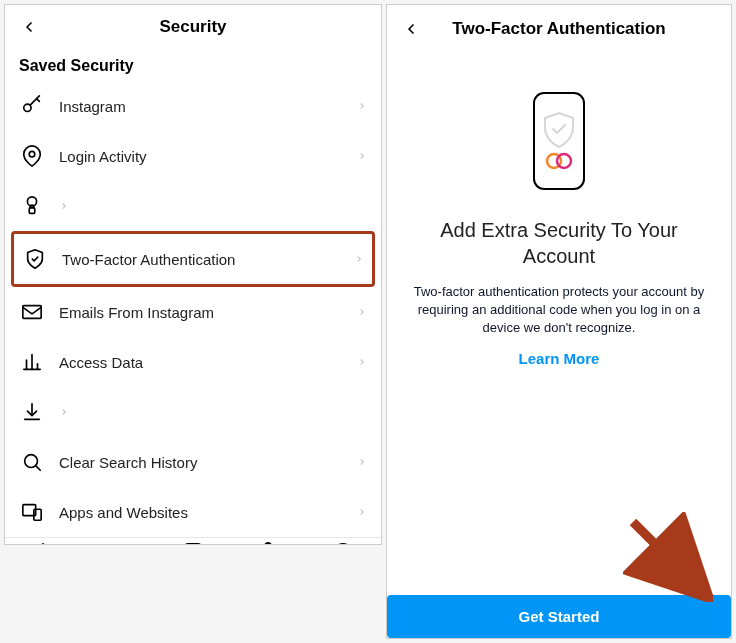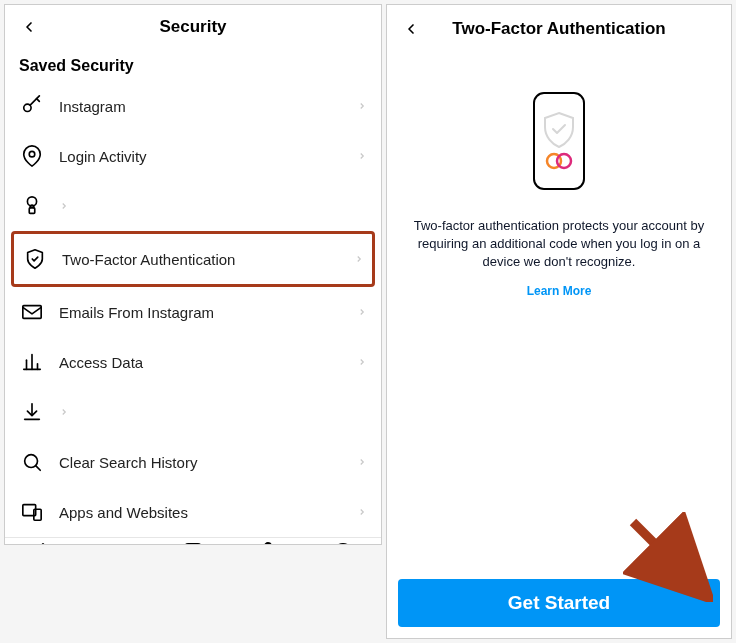--- a/index.html
+++ b/index.html
@@ -113,30 +113,30 @@
     margin-bottom: 14px;
   }
   .hero p {
     font-size: 13px;
     color: #0f172a;
     line-height: 1.4;
     margin-bottom: 12px;
   }
   .learn-more {
     color: #0095f6;
-    font-size: 12px;
+    font-size: 15px;
     font-weight: 600;
     cursor: pointer;
   }
   .cta {
-    margin: 11px;
+    margin: 0;
     background: #0095f6;
     color: #fff;
     font-weight: 600;
-    font-size: 19px;
+    font-size: 15px;
     text-align: center;
     padding: 13px 0;
     border-radius: 4px;
     cursor: pointer;
   }
   .arrow-annot {
     position: absolute;
     right: 18px;
     bottom: 36px;
     pointer-events: none;
@@ -348,20 +348,21 @@
     <div class="phone-illus">
       <svg width="70" height="100" viewBox="0 0 70 100">
         <rect x="10" y="2" width="50" height="96" rx="10" fill="none" stroke="#000" stroke-width="2"></rect>
         <rect x="14" y="14" width="42" height="72" fill="#fff"></rect>
         <path d="M35 22l14 5v9c0 10-7 17-14 20-7-3-14-10-14-20v-9z" fill="none" stroke="#d6d6d6" stroke-width="2"></path>
         <polyline points="29 38 33 42 41 34" fill="none" stroke="#d6d6d6" stroke-width="2" stroke-linecap="round" stroke-linejoin="round"></polyline>
         <circle cx="30" cy="70" r="7" fill="none" stroke="#f58529" stroke-width="2.5"></circle>
         <circle cx="40" cy="70" r="7" fill="none" stroke="#dd2a7b" stroke-width="2.5"></circle>
       </svg>
     </div>
+    <h2>Add Extra Security To Your Account</h2>
     <p>Two-factor authentication protects your account by requiring an additional code when you log in on a device we don't recognize.</p>
     <div class="learn-more">Learn More</div>
   </div>
 
   <div class="cta">Get Started</div>
 
   <svg class="arrow-annot" width="90" height="90" viewBox="0 0 90 90">
     <defs>
       <marker id="ah" markerWidth="10" markerHeight="10" refX="6" refY="5" orient="auto">
         <path d="M0 0 L10 5 L0 10 z" fill="#a63a1a"></path>

